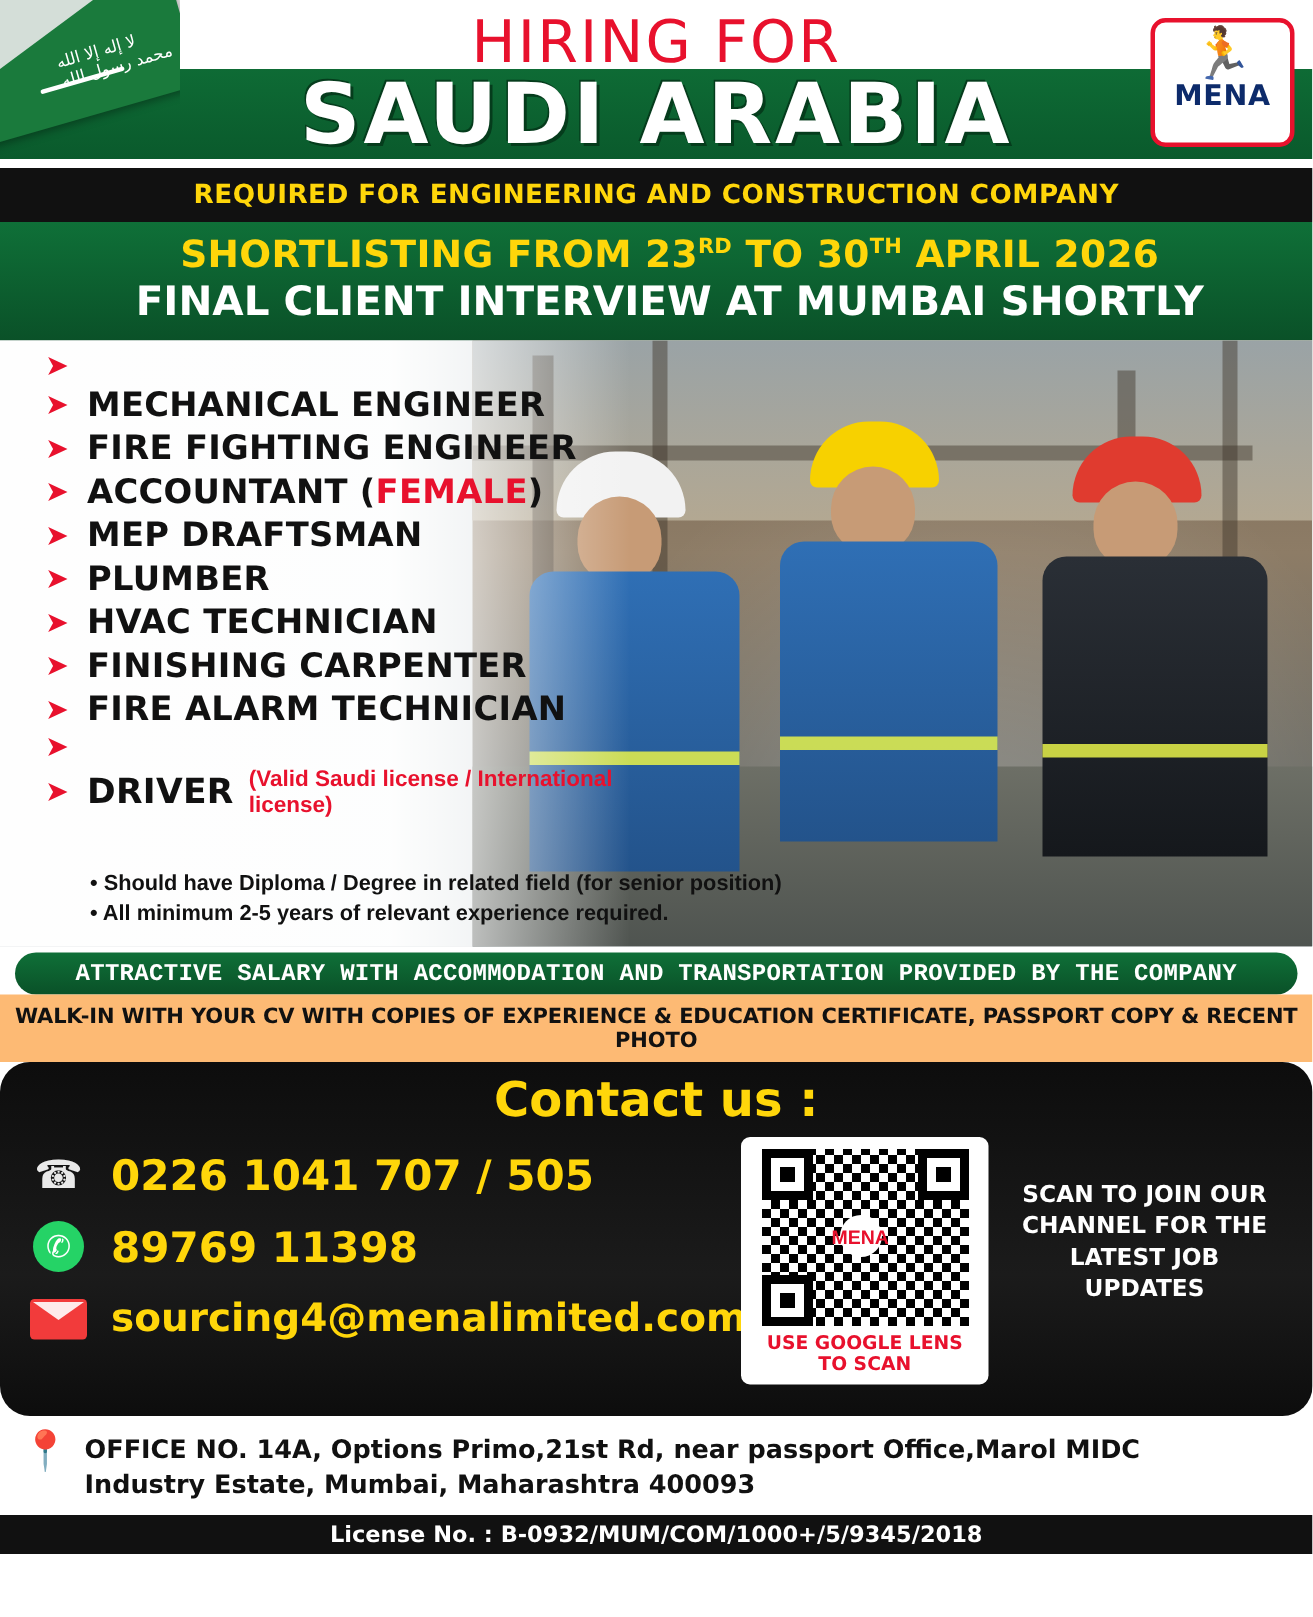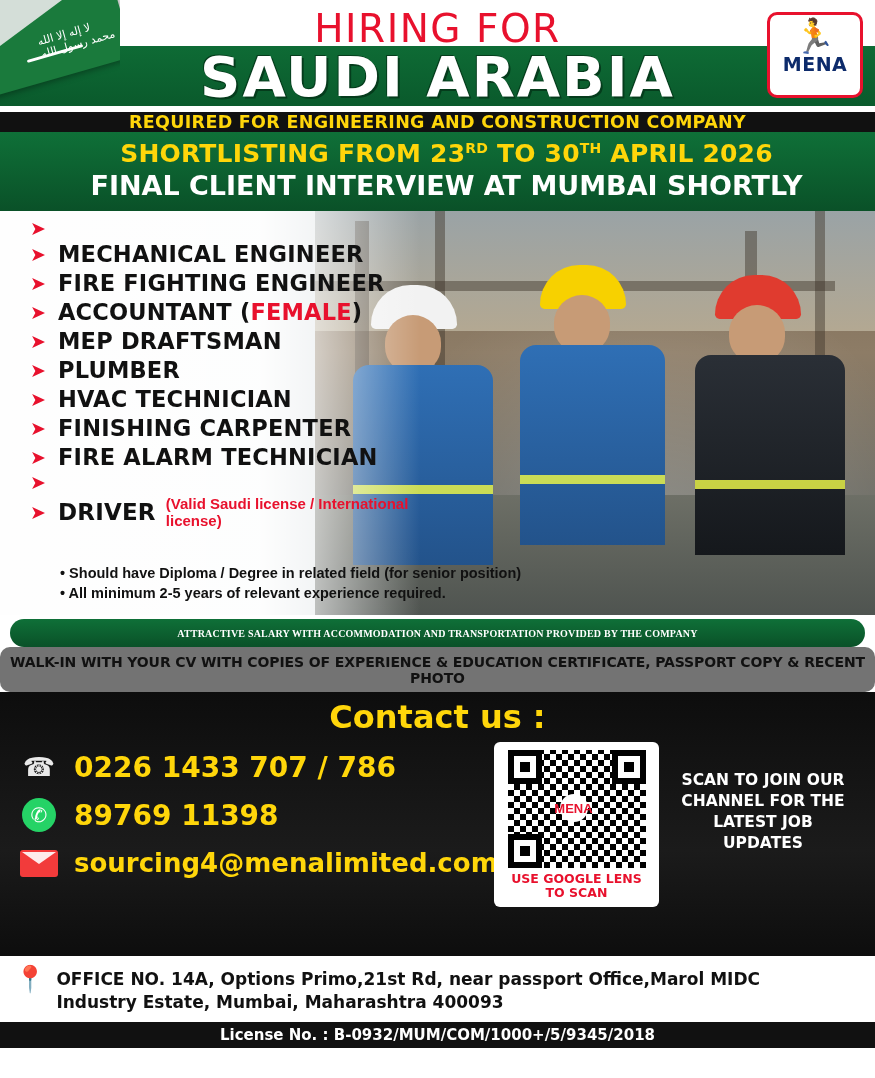--- a/index.html
+++ b/index.html
@@ -93,21 +93,21 @@
     padding-top: 4px;
   }
   .logo-mark { font-size: 34px; color: #e8112d; line-height: 34px; }
   .logo-text {
     font-size: 19px; font-weight: bold; color:#0d2b6b; letter-spacing:.5px;
     font-family: "DejaVu Sans", sans-serif;
   }
 
   
   .black-bar {
-    height: 20px; background: #111111;
+    height: 36px; background: #111111;
     display:flex; align-items:center; justify-content:center;
   }
   .black-bar span {
     color: #ffd60a; font-size: 17.5px; font-weight: bold; letter-spacing: .3px;
     font-family: "DejaVu Sans", sans-serif;
   }
 
   
   .shortlist {
     background: linear-gradient(180deg,#0f7038 0%, #0a5128 100%);
@@ -172,33 +172,33 @@
   .notes div { font-size: 14.5px; font-weight: bold; color:#111; line-height: 20px; }
 
   
   .salary-wrap { padding: 4px 10px 0 10px; background:#fff; }
   .salary {
     background: linear-gradient(180deg,#0f7038,#0a5128);
     border-radius: 18px;
     height: 28px;
     display:flex; align-items:center; justify-content:center;
   }
-  .salary span { color:#ffffff; font-size: 10px; font-weight:bold; letter-spacing:.2px;
-    font-family:Liberation Serif, serif; }
+  .salary span { color:#ffffff; font-size: 16px; font-weight:bold; letter-spacing:.2px;
+    font-family:Liberation Mono, monospace; }
   .walkin {
-    text-align:center; padding: 7px 4px 6px 4px; background:#737373;
+    text-align:center; padding: 7px 4px 6px 4px; background:#fdba74;
     font-size: 14px; font-weight: bold; color:#111; font-family:"DejaVu Sans",sans-serif;
     letter-spacing:-.1px;
-    border-radius:10px;
   }
 
   
   .contact-area {
-    position:relative; height: 264px; background: linear-gradient(180deg,#0d0d0d,#1b1b1b 60%, #0d0d0d);
+    position:relative; height: 236px; background: linear-gradient(180deg,#0d0d0d,#1b1b1b 60%, #0d0d0d);
     overflow:hidden;
+    border-radius:20px;
   }
   .contact-title {
     text-align:center; color:#ffd60a; font-size: 32px; font-weight: bold; padding-top: 6px;
     font-family:"DejaVu Sans",sans-serif;
   }
   .contact-rows { position:absolute; left: 18px; top: 58px; }
   .crow { display:flex; align-items:center; gap: 14px; margin-bottom: 14px; }
   .cicon {
     width: 42px; height: 34px; display:flex; align-items:center; justify-content:center;
     font-size: 26px;
@@ -385,21 +385,21 @@
     </div>
   </div>
   <div class="walkin">WALK-IN WITH YOUR CV WITH COPIES OF EXPERIENCE &amp; EDUCATION CERTIFICATE, PASSPORT COPY &amp; RECENT PHOTO</div>
 
   <div class="contact-area">
     <div class="contact-title">Contact us :</div>
 
     <div class="contact-rows">
       <div class="crow">
         <span class="cicon phone">☎</span>
-        <span class="ctext">0226 1433 707 / 786</span>
+        <span class="ctext">0226 1041 707 / 505</span>
       </div>
       <div class="crow">
         <span class="cicon wa">
             <span class="wa-badge">✆</span>
           </span>
         <span class="ctext">89769 11398</span>
       </div>
       <div class="crow">
         <span class="cicon">
             <span class="mail-badge"></span>

